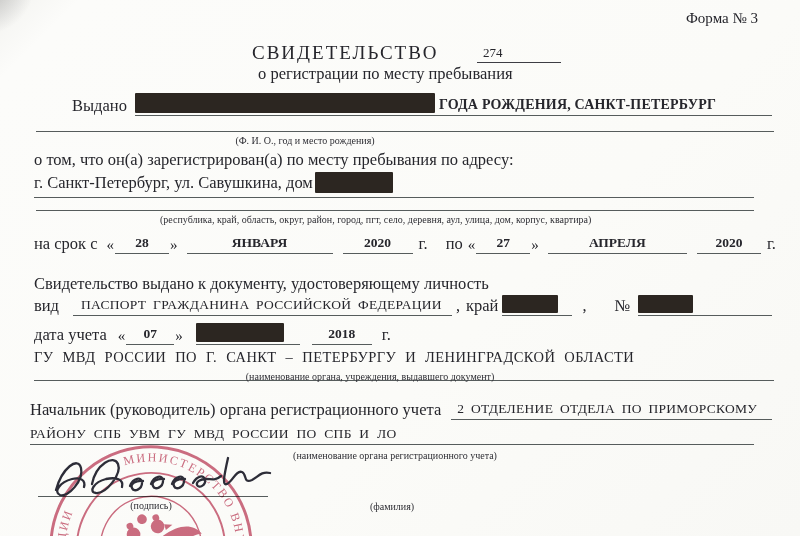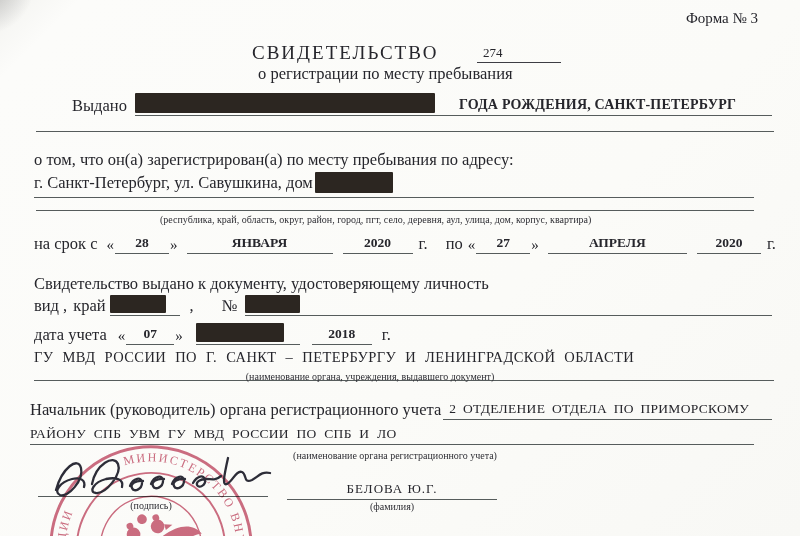--- a/index.html
+++ b/index.html
@@ -5,21 +5,21 @@
   html,body{margin:0;padding:0;background:#e8e8e6;}
   .page{position:relative;width:800px;height:536px;overflow:hidden;
         background:linear-gradient(135deg,#f3f3f0 0%,#fcfcfa 6%,#fbfbf8 60%,#f8f8f5 100%);
         font-family:"Liberation Serif","DejaVu Serif",serif;color:#26262c;}
   .corner-smudge{position:absolute;left:-18px;top:-18px;width:54px;height:54px;
         background:radial-gradient(circle at 0 0, rgba(70,70,72,.38), rgba(70,70,72,0) 70%);}
   .abs{position:absolute;}
   .row{position:absolute;display:flex;align-items:flex-end;}
   .lbl{font-size:16.5px;white-space:nowrap;}
   .underline{border-bottom:1.5px solid #565c5c;}
-  .fill{flex:1;display:flex;align-items:flex-end;gap:24px;padding-bottom:2px;min-width:0;}
+  .fill{flex:1;display:flex;align-items:flex-end;gap:4px;padding-bottom:2px;min-width:0;}
   .redact{display:inline-block;background:#2c2621;height:20px;border-radius:1px;flex:none;}
   .bold-val{font-weight:bold;font-size:14px;white-space:nowrap;letter-spacing:.2px;}
   .caption{position:absolute;font-size:10px;text-align:center;color:#2e2e34;white-space:nowrap;}
   .hline{position:absolute;height:0;border-bottom:1.5px solid #565c5c;}
   .ublk{border-bottom:1.5px solid #565c5c;text-align:center;font-weight:bold;font-size:13.5px;
         padding:0 2px 2px 2px;white-space:nowrap;flex:none;}
   .typed{font-size:13.5px;letter-spacing:.3px;word-spacing:3px;white-space:nowrap;}
   .q{font-size:15px;padding:0 1px;}
   .title{position:absolute;font-size:19px;letter-spacing:2px;white-space:nowrap;}
   .subtitle{position:absolute;font-size:16.5px;white-space:nowrap;}
@@ -45,20 +45,21 @@
   <div class="subtitle" style="left:258px;top:64px;">о регистрации по месту пребывания</div>
 
   <div class="row" style="left:72px;right:28px;top:93px;">
     <span class="lbl" style="margin-right:8px;">Выдано</span>
     <span class="fill underline">
       <span class="redact" style="width:300px;"></span>
       <span class="bold-val">ГОДА РОЖДЕНИЯ, САНКТ-ПЕТЕРБУРГ</span>
     </span>
   </div>
   <div class="hline" style="left:36px;right:26px;top:131px;"></div>
+  <div class="caption" style="left:100px;width:410px;top:135px;">(Ф. И. О., год и место рождения)</div>
 
   <div class="abs lbl" style="left:34px;top:150px;">о том, что он(а) зарегистрирован(а) по месту пребывания по адресу:</div>
   <div class="row underline" style="left:34px;right:46px;top:172px;padding-bottom:4px;">
     <span class="lbl">г. Санкт-Петербург, ул. Савушкина, дом</span>
     <span class="redact" style="width:78px;height:21px;margin-left:2px;"></span>
     <span style="flex:1;"></span>
   </div>
   <div class="hline" style="left:36px;right:46px;top:210px;"></div>
   <div class="caption" style="left:160px;width:395px;top:214px;">(республика, край, область, округ, район, город, пгт, село, деревня, аул, улица, дом, корпус, квартира)</div>
 
@@ -76,21 +77,22 @@
     <span class="ublk" style="width:50px;">27</span>
     <span class="q">»</span>
     <span class="ublk" style="flex:1;margin-left:8px;">АПРЕЛЯ</span>
     <span class="ublk" style="width:60px;margin-left:10px;">2020</span>
     <span class="lbl" style="margin-left:6px;">г.</span>
   </div>
 
   <div class="abs lbl" style="left:34px;top:274px;">Свидетельство выдано к документу, удостоверяющему личность</div>
 
   <div class="row" style="left:34px;right:28px;top:295px;">
-    <span class="lbl" style="margin-right:0;">вид</span>
+    <span class="lbl" style="margin-right:14px;">вид</span>
+    <span class="typed underline" style="padding:0 10px 2px 8px;">ПАСПОРТ ГРАЖДАНИНА РОССИЙСКОЙ ФЕДЕРАЦИИ</span>
     <span class="lbl" style="margin-left:4px;">,</span>
     <span class="lbl" style="margin-left:6px;">край</span>
     <span class="underline" style="width:70px;display:flex;align-items:flex-end;padding-bottom:2px;margin-left:4px;">
       <span class="redact" style="width:56px;height:18px;"></span>
     </span>
     <span class="lbl" style="margin-left:10px;">,</span>
     <span class="lbl" style="margin-left:28px;">№</span>
     <span class="underline fill" style="margin-left:8px;">
       <span class="redact" style="width:55px;height:18px;"></span>
     </span>
@@ -105,30 +107,29 @@
       <span class="redact" style="width:88px;height:19px;"></span>
     </span>
     <span class="ublk" style="width:56px;margin-left:12px;">2018</span>
     <span class="lbl" style="margin-left:10px;">г.</span>
   </div>
 
   <div class="abs underline typed" style="left:34px;right:26px;top:349px;font-size:14.5px;word-spacing:5px;letter-spacing:.4px;padding-bottom:14px;">ГУ МВД РОССИИ ПО Г. САНКТ – ПЕТЕРБУРГУ И ЛЕНИНГРАДСКОЙ ОБЛАСТИ</div>
   <div class="caption" style="left:200px;width:340px;top:371px;">(наименование органа, учреждения, выдавшего документ)</div>
 
   <div class="row" style="left:30px;right:28px;top:400px;">
-    <span class="lbl" style="margin-right:2px;">Начальник (руководитель) органа регистрационного учета</span>
+    <span class="lbl" style="margin-right:10px;">Начальник (руководитель) органа регистрационного учета</span>
     <span class="typed underline" style="flex:1;padding:0 4px 2px 6px;">2 ОТДЕЛЕНИЕ ОТДЕЛА ПО ПРИМОРСКОМУ</span>
   </div>
   <div class="abs underline typed" style="left:30px;right:46px;top:426px;padding-bottom:2px;word-spacing:4px;">РАЙОНУ СПБ УВМ ГУ МВД РОССИИ ПО СПБ И ЛО</div>
   <div class="caption" style="left:210px;width:370px;top:450px;">(наименование органа регистрационного учета)</div>
 
   <div class="hline" style="left:38px;width:230px;top:496px;"></div>
   <div class="caption" style="left:96px;width:110px;top:500px;">(подпись)</div>
 
-  <div class="abs" style="left:287px;width:210px;top:481px;text-align:center;font-size:13px;letter-spacing:1px;border-bottom:1.5px solid #565c5c;padding-bottom:2px;">БЕЛОВА Ю.Г.</div>
   <div class="caption" style="left:287px;width:210px;top:501px;">(фамилия)</div>
 
   <div class="stamp-wrap">
     <svg width="214" height="214" viewBox="0 0 220 220">
       <g fill="none" stroke="#c75a72">
         <circle cx="110" cy="110" r="103" stroke-width="3"></circle>
         <circle cx="110" cy="110" r="76" stroke-width="2"></circle>
         <circle cx="110" cy="110" r="52" stroke-width="1.5"></circle>
       </g>
       <defs>

